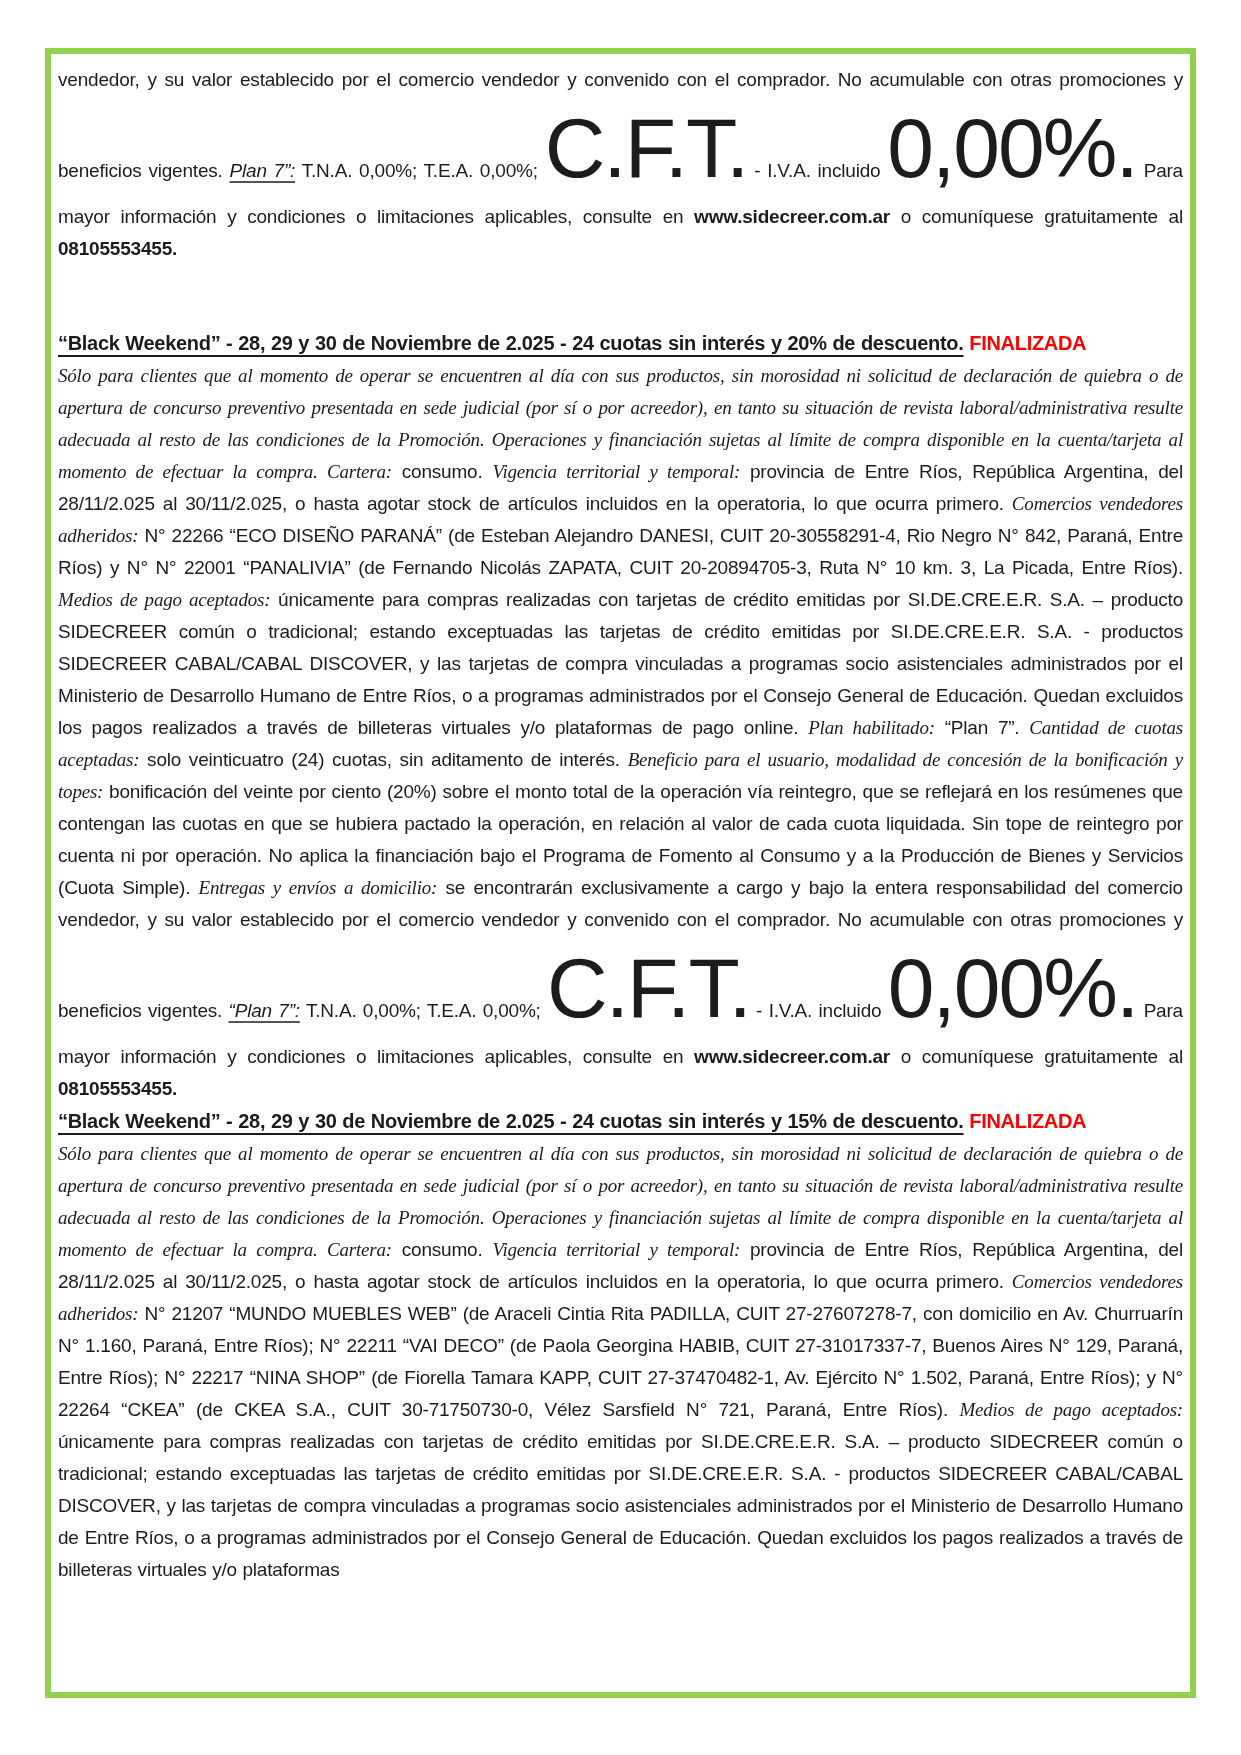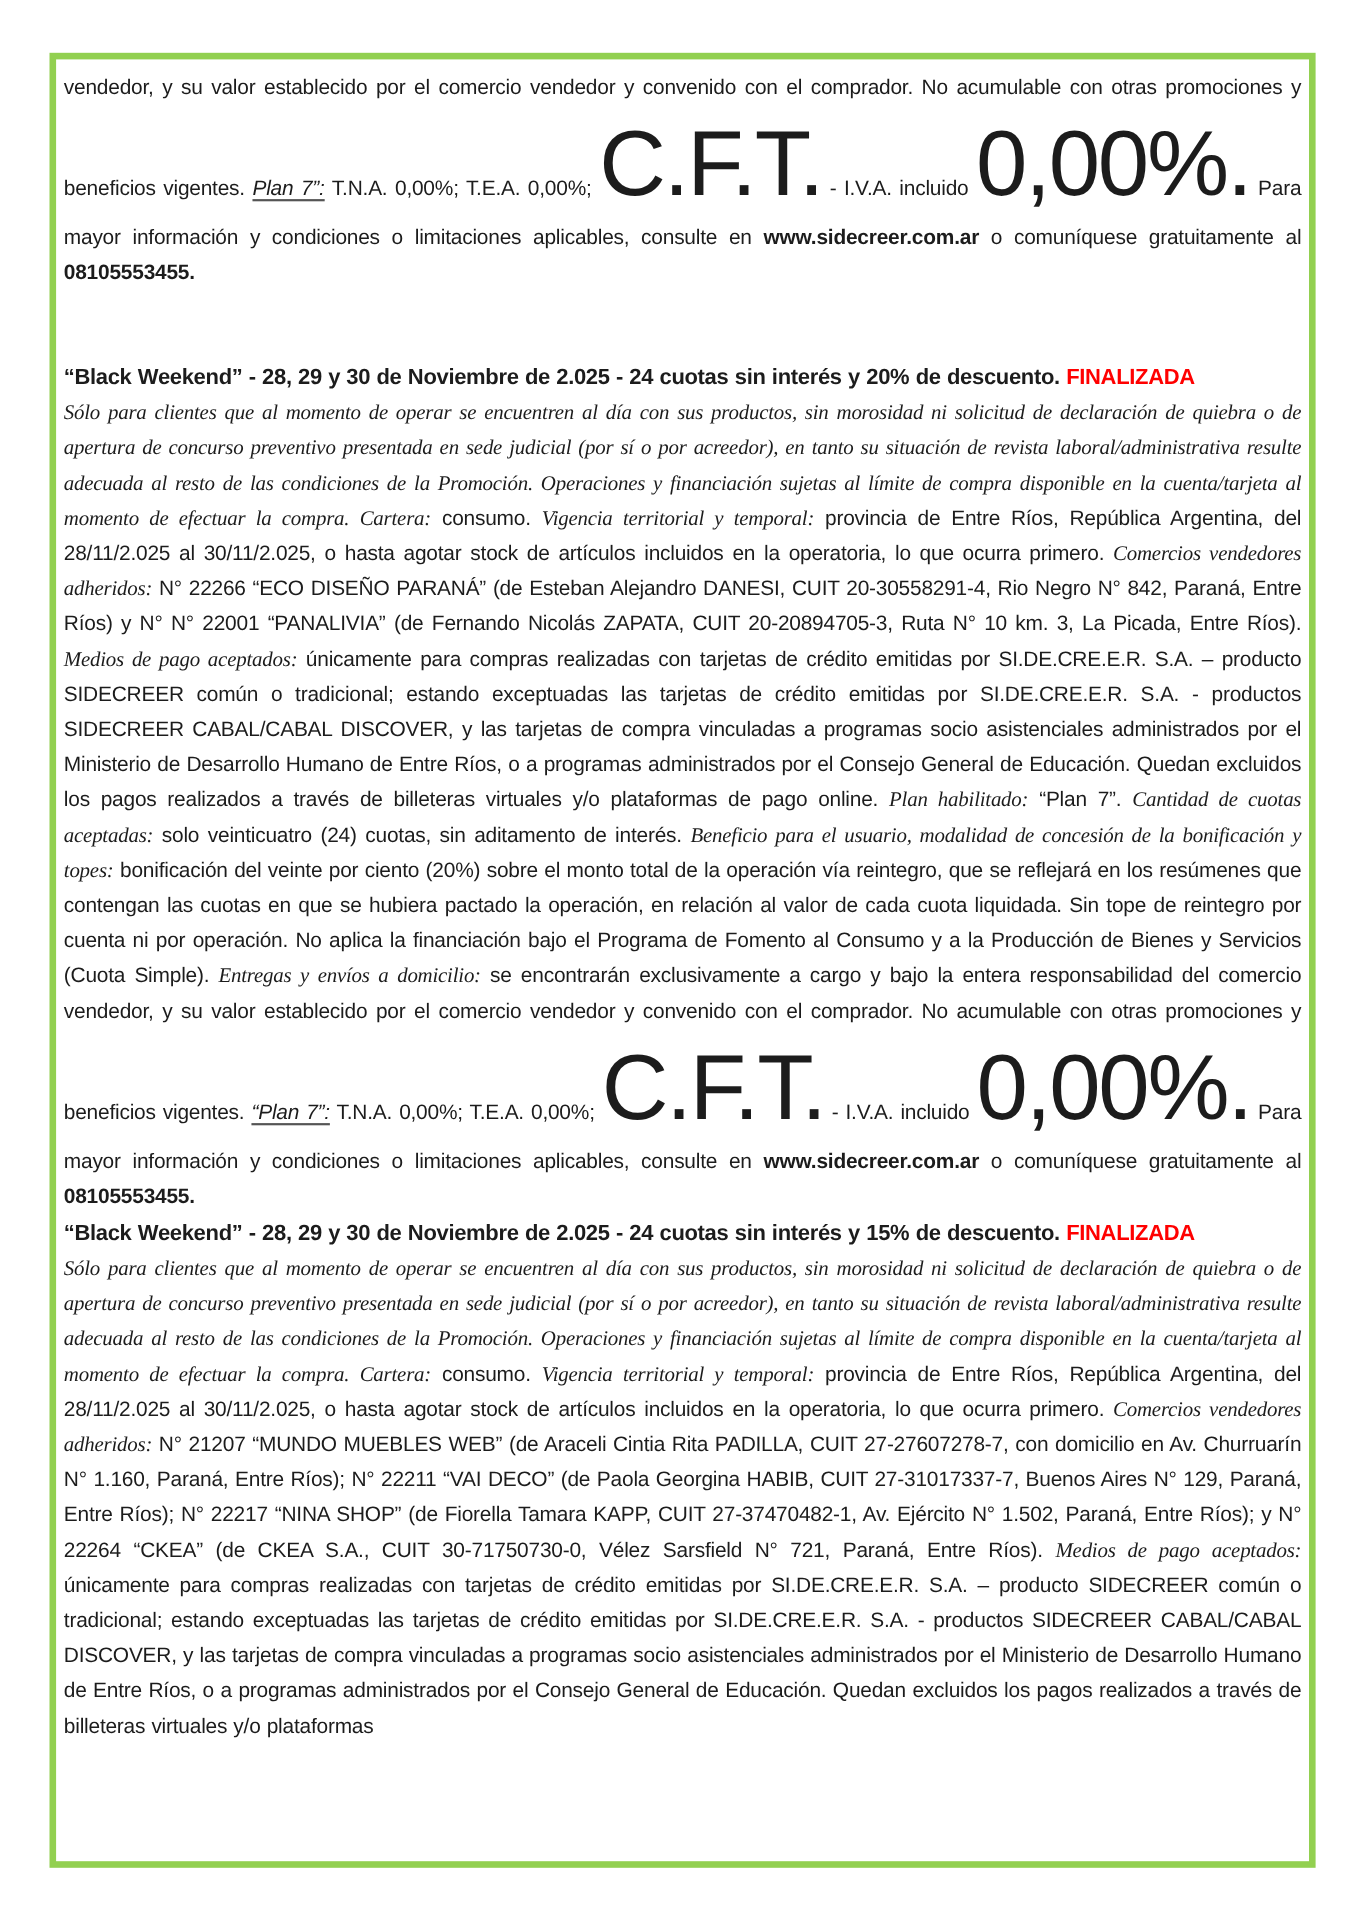--- a/index.html
+++ b/index.html
@@ -39,20 +39,21 @@
   .run-iu {
     font-style: italic;
     text-decoration: underline;
     text-underline-offset: 4px;
     text-decoration-thickness: 1.5px;
     text-decoration-color: #555555;
   }
   .run-b { font-weight: bold; }
   .run-bu {
     font-weight: bold;
+    text-decoration: underline;
     text-underline-offset: 5px;
     text-decoration-thickness: 2px;
   }
   .run-red { font-weight: bold; }
   .run-big {
     font-size: 84px;
     line-height: 1.25;
     letter-spacing: -2px;
     font-weight: 400;
   }

